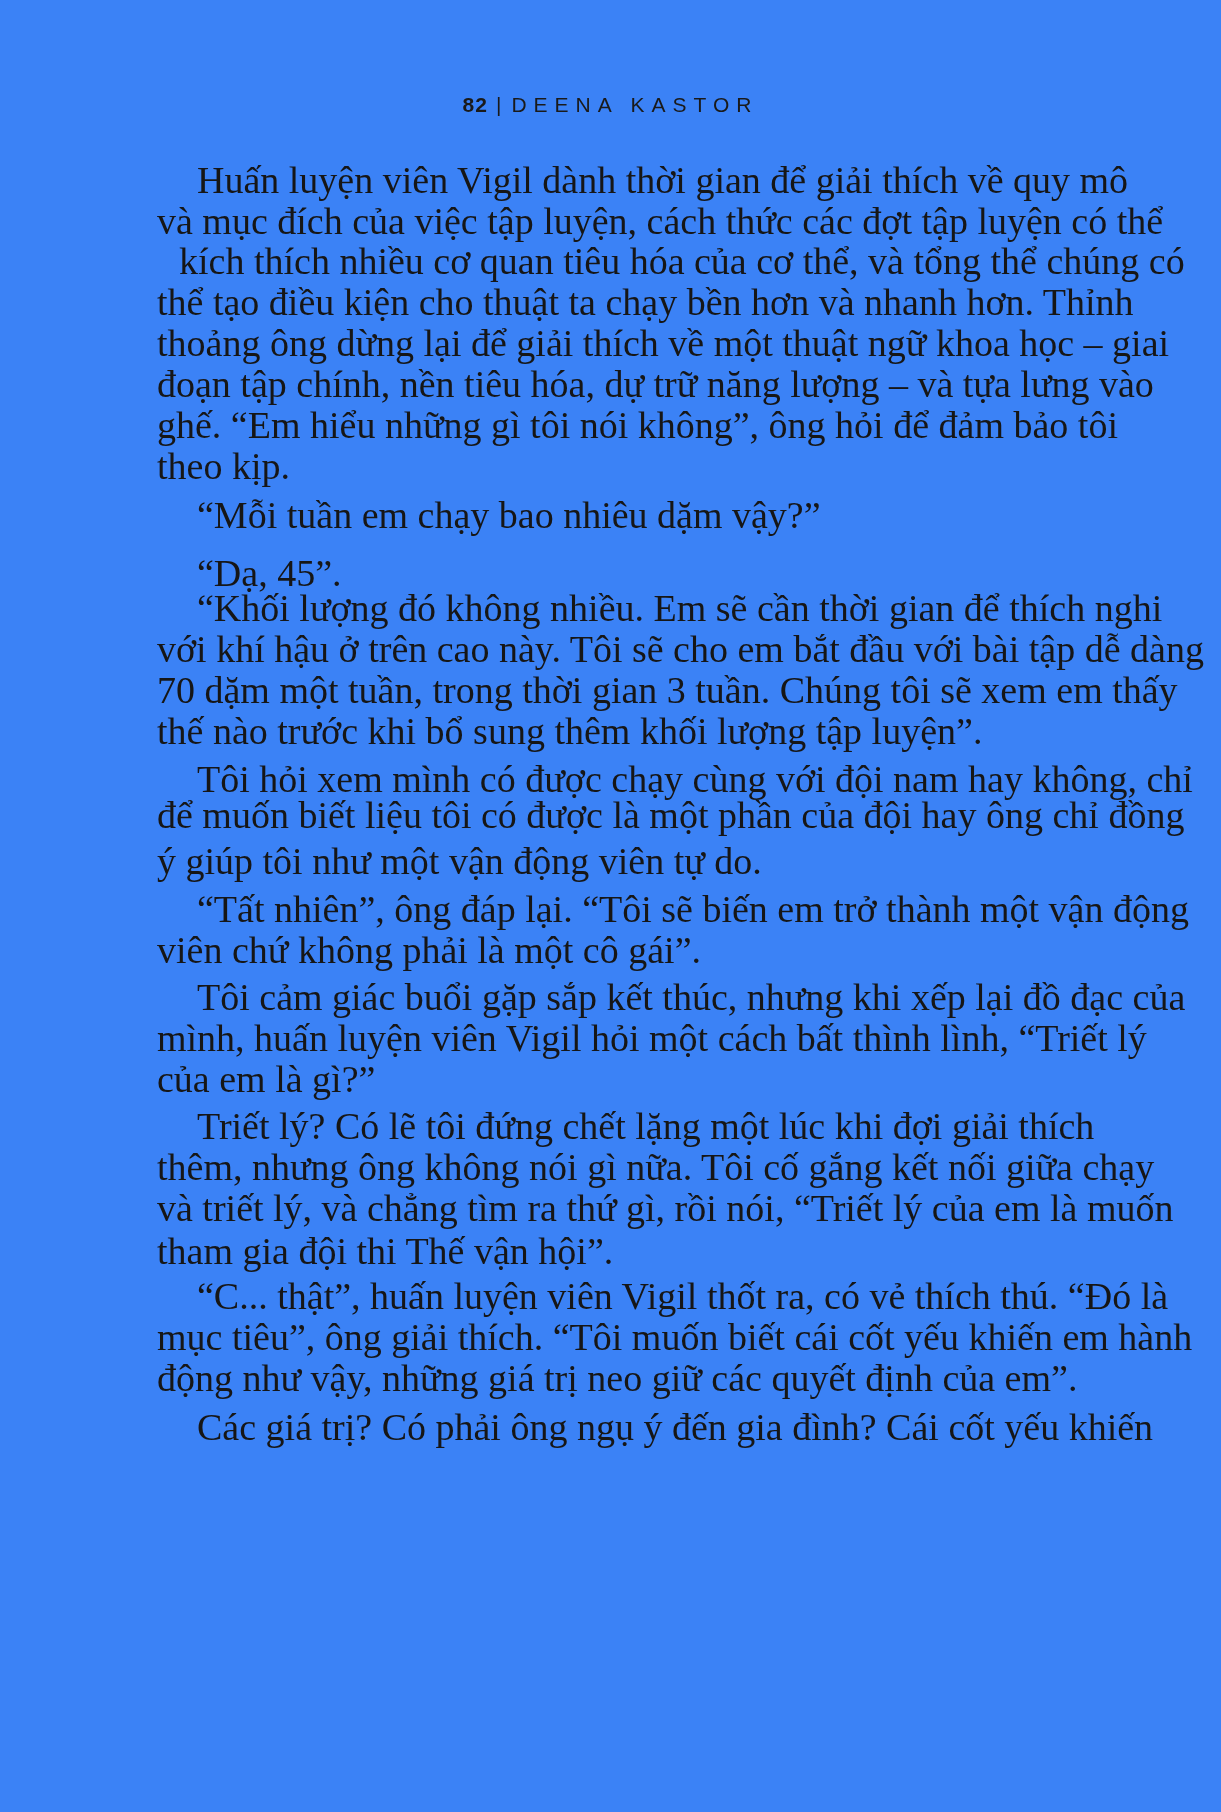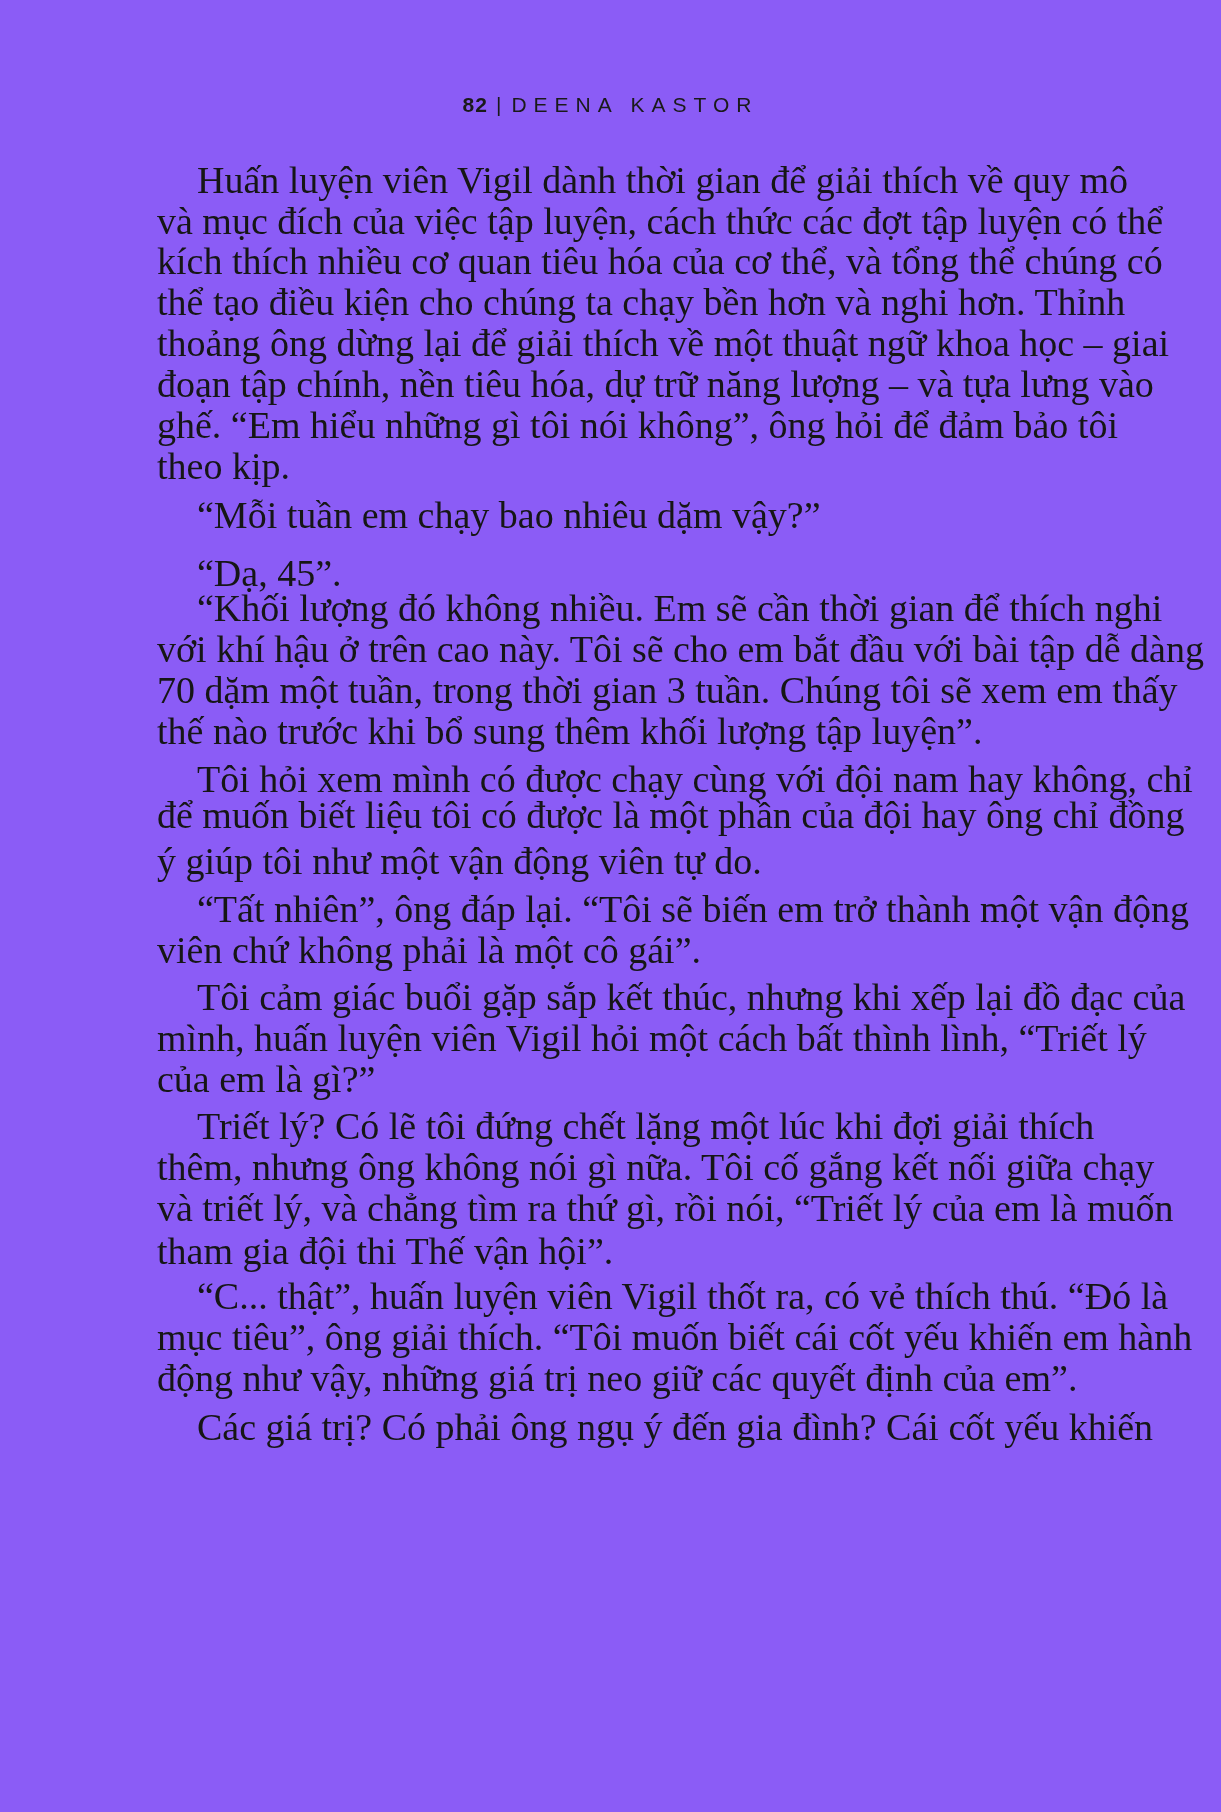--- a/index.html
+++ b/index.html
@@ -1,17 +1,17 @@
 <!DOCTYPE html>
 <html><head>
 <meta charset="utf-8">
 <style>
   html, body { margin: 0; padding: 0; background: #ffffff; }
   body { width: 1221px; height: 1812px; position: relative; overflow: hidden; }
-  .page { position: absolute; left: 0; top: 0; width: 1221px; height: 1812px; background: #8b5cf6; }
+  .page { position: absolute; left: 0; top: 0; width: 1221px; height: 1812px; background: #3b82f6; }
   .running-head {
     position: absolute; top: 92px; left: 0; width: 1221px; text-align: center;
     font-family: "Liberation Sans", sans-serif; font-size: 21px; color: #1a1a1a;
     letter-spacing: 7px; line-height: 26px;
   }
   .running-head .pnum { font-weight: bold; letter-spacing: 1px; }
   .running-head .sep { margin: 0 10px 0 8px; letter-spacing: 0; }
   .line {
     position: absolute; left: 157px; width: 905px; height: 40px;
     font-family: "Liberation Serif", serif; font-size: 38px; color: #161616;
@@ -23,22 +23,22 @@
 </head>
 <body>
 
 <div class="page">
   <div class="running-head">
     <span class="pnum">82</span><span class="sep">|</span><span class="author">DEENA KASTOR</span>
   </div>
   <div id="body-text">
       <div class="line indent" style="top: 160px;">Huấn luyện viên Vigil dành thời gian để giải thích về quy mô</div>
       <div class="line" style="top: 201px;">và mục đích của việc tập luyện, cách thức các đợt tập luyện có thể</div>
-      <div class="line" style="top: 241px;">kích thích nhiều cơ quan tiêu hóa của cơ thể, và tổng thể chúng có</div>
-      <div class="line" style="top: 282px;">thể tạo điều kiện cho chúng ta chạy bền hơn và nghi hơn. Thỉnh</div>
+      <div class="line" style="top: 241px; margin-left: 22px;">kích thích nhiều cơ quan tiêu hóa của cơ thể, và tổng thể chúng có</div>
+      <div class="line" style="top: 282px;">thể tạo điều kiện cho thuật ta chạy bền hơn và nhanh hơn. Thỉnh</div>
       <div class="line" style="top: 323px;">thoảng ông dừng lại để giải thích về một thuật ngữ khoa học – giai</div>
       <div class="line" style="top: 364px;">đoạn tập chính, nền tiêu hóa, dự trữ năng lượng – và tựa lưng vào</div>
       <div class="line" style="top: 405px;">ghế. “Em hiểu những gì tôi nói không”, ông hỏi để đảm bảo tôi</div>
       <div class="line last" style="top: 446px;">theo kịp.</div>
       <div class="line indent last" style="top: 495px;">“Mỗi tuần em chạy bao nhiêu dặm vậy?”</div>
       <div class="line indent last" style="top: 541px; margin-top: 12px;">“Dạ, 45”.</div>
       <div class="line indent" style="top: 588px;">“Khối lượng đó không nhiều. Em sẽ cần thời gian để thích nghi</div>
       <div class="line" style="top: 629px;">với khí hậu ở trên cao này. Tôi sẽ cho em bắt đầu với bài tập dễ dàng</div>
       <div class="line" style="top: 670px;">70 dặm một tuần, trong thời gian 3 tuần. Chúng tôi sẽ xem em thấy</div>
       <div class="line last" style="top: 711px;">thế nào trước khi bổ sung thêm khối lượng tập luyện”.</div>

